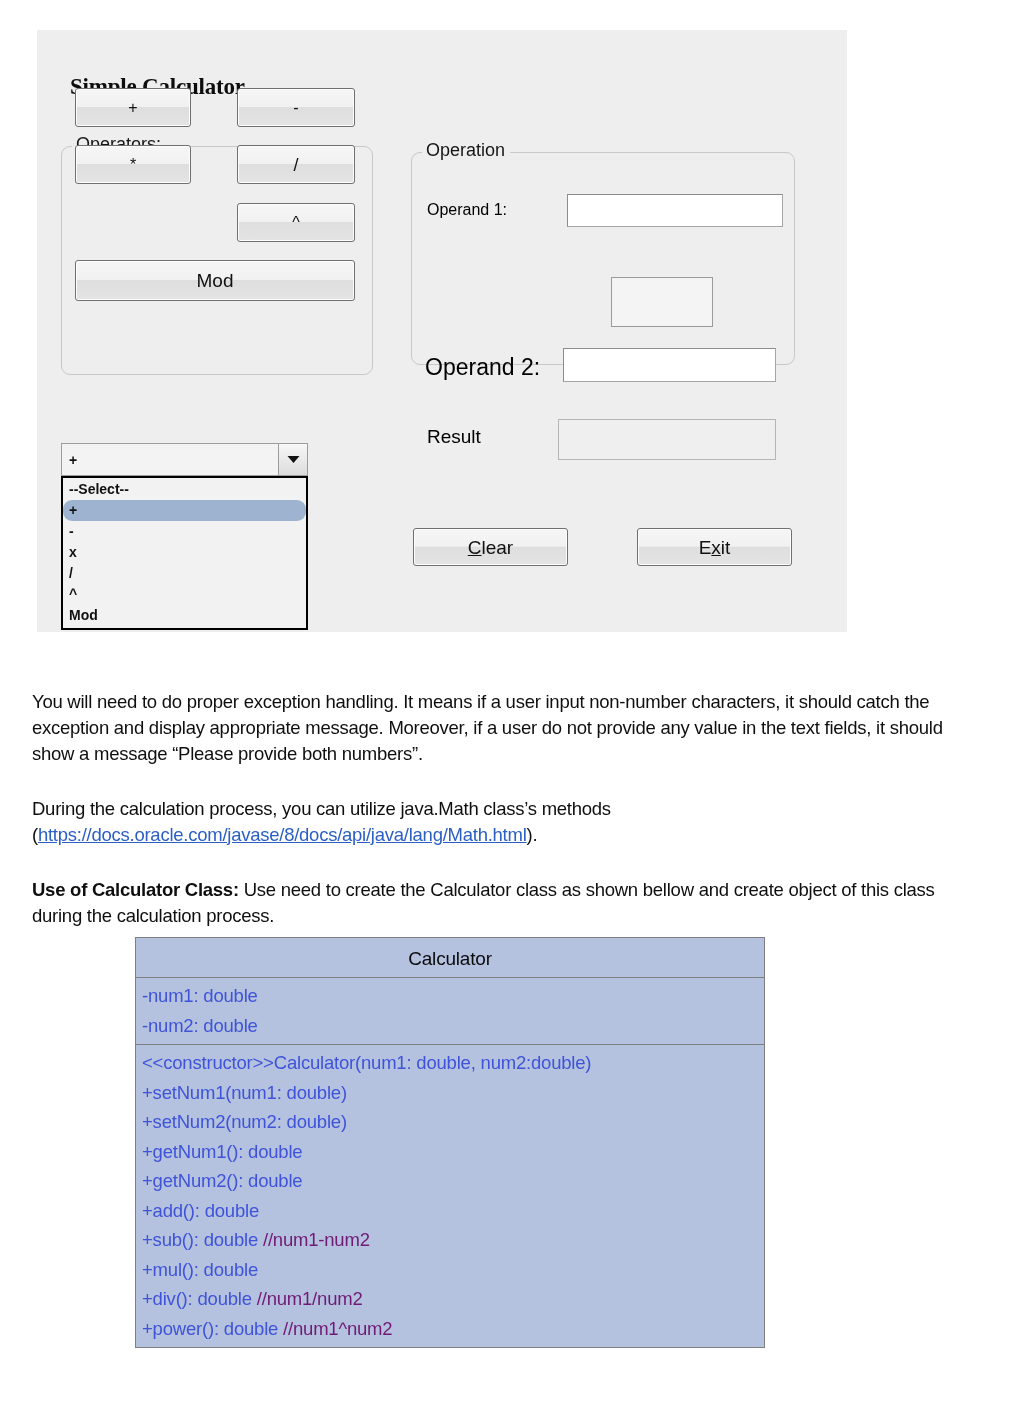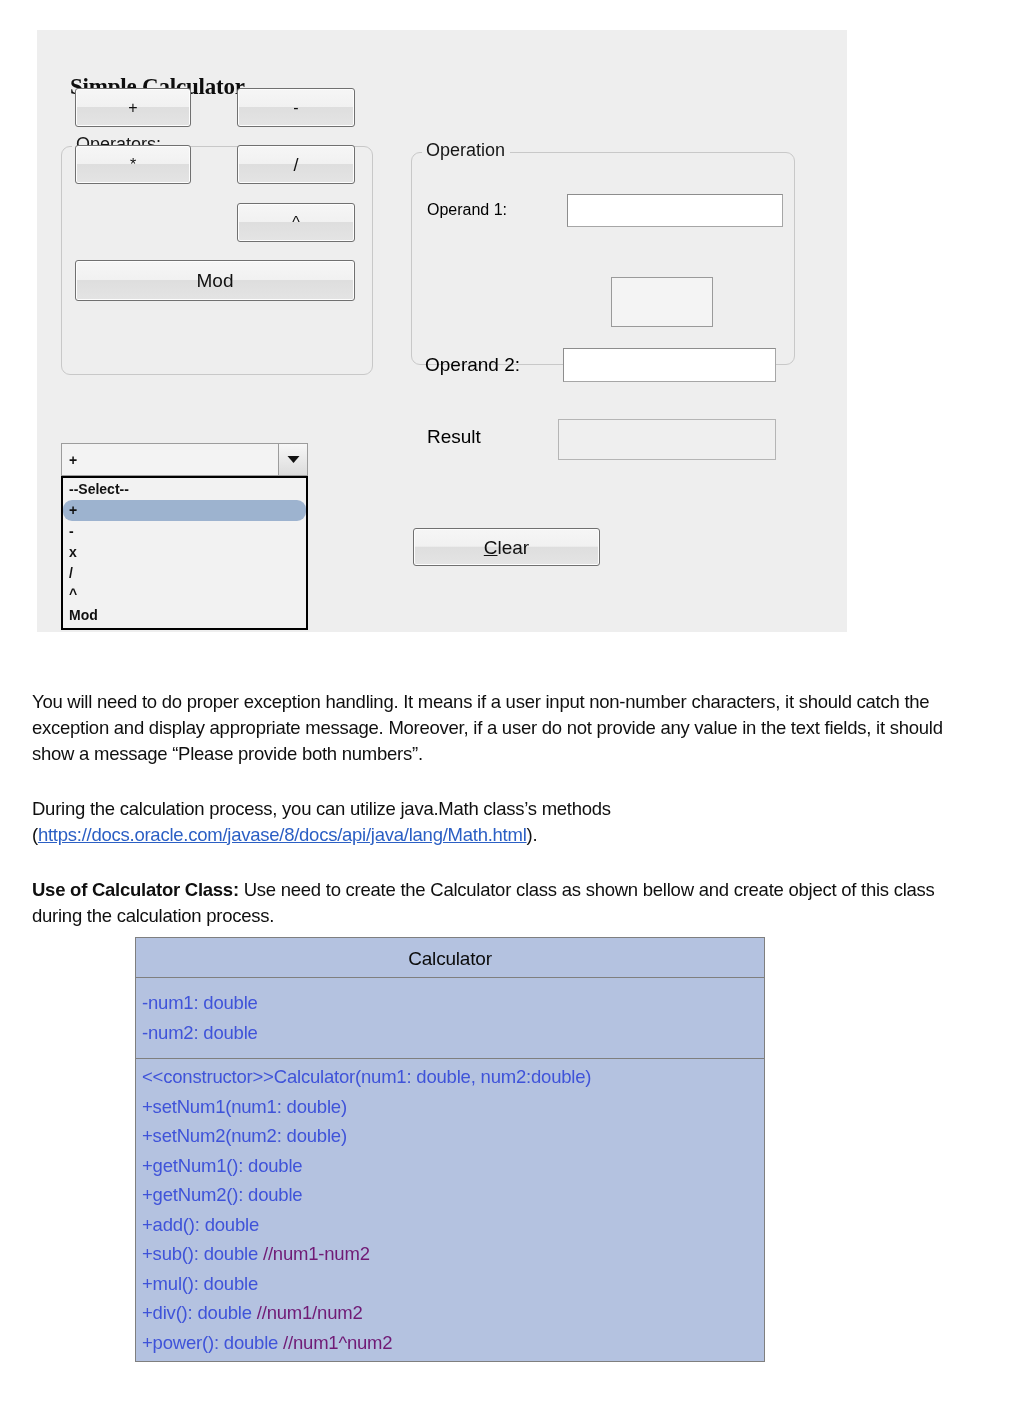--- a/index.html
+++ b/index.html
@@ -88,38 +88,38 @@
     line-height: 1;
   }
 
   #btn-add   { left: 38px;  top: 58px;  width: 116px; height: 39px; font-size: 16px; }
   #btn-sub   { left: 200px; top: 58px;  width: 118px; height: 39px; font-size: 16px; }
   #btn-mul   { left: 38px;  top: 115px; width: 116px; height: 39px; font-size: 16px; }
   #btn-div   { left: 200px; top: 115px; width: 118px; height: 39px; font-size: 18px; }
   #btn-pow   { left: 200px; top: 173px; width: 118px; height: 39px; font-size: 16px; }
   #btn-mod   { left: 38px;  top: 230px; width: 280px; height: 41px; font-size: 19px; }
 
-  #btn-clear { left: 376px; top: 498px; width: 187px; height: 38px; font-size: 19px; }
+  #btn-clear { left: 376px; top: 498px; width: 155px; height: 38px; font-size: 19px; }
   #btn-exit  { left: 600px; top: 498px; width: 155px; height: 38px; font-size: 19px; }
   .btn u { text-decoration: underline; }
 
   
   .field {
     position: absolute;
     border: 1px solid #a6a6a6;
     border-top-color: #8d8d8d;
     border-left-color: #8d8d8d;
     background: #ffffff;
   }
   .field.readonly { background: #efefef; border-color: #b5b5b5; }
 
   #op1-label   { position:absolute; left: 390px; top: 171px; font-size: 16px; }
   #op1-field   { left: 530px; top: 164px; width: 214px; height: 31px; }
   #mid-box     { left: 574px; top: 247px; width: 100px; height: 48px; background: #f4f4f4; border-color:#9a9a9a; }
-  #op2-label   { position:absolute; left: 388px; top: 324px; font-size: 19px; }
+  #op2-label   { position:absolute; left: 388px; top: 324px; font-size: 23px; }
   #op2-field   { left: 526px; top: 318px; width: 211px; height: 32px; }
   #result-label{ position:absolute; left: 390px; top: 396px; font-size: 19px; }
   #result-field{ left: 521px; top: 389px; width: 216px; height: 39px; }
 
   
   #combo {
     position: absolute;
     left: 24px;
     top: 413px;
     width: 247px;
@@ -212,21 +212,20 @@
     text-align: center;
     font-size: 19px;
     font-weight: normal;
     color: #0b0b0b;
     padding: 10px 0 7px 0;
     border-bottom: 1px solid #7f7f7f;
     letter-spacing: -0.2px;
   }
   #uml .uml-section {
     padding: 3px 0 4px 6px;
-    margin-top: 7px;
   }
   #uml .uml-section + .uml-section {
     border-top: 1px solid #7f7f7f;
   }
   #uml .uml-row {
     font-size: 18.5px;
     line-height: 29.5px;
     color: #3f53d9;
     letter-spacing: -0.2px;
     white-space: nowrap;
@@ -283,20 +282,23 @@
       <div class="opt selected">+</div>
       <div class="opt">-</div>
       <div class="opt">x</div>
       <div class="opt">/</div>
       <div class="opt">^</div>
       <div class="opt">Mod</div>
     </div>
 
   <button class="btn" id="btn-clear">
       <span><u>C</u><span>lear</span></span>
+    </button>
+  <button class="btn" id="btn-exit">
+      <span><span>E</span><u>x</u><span>it</span></span>
     </button>
 </div>
 
 <p class="para" id="para1">You will need to do proper exception handling. It means if a user input non-number characters, it should catch the exception and display appropriate message. Moreover, if a user do not provide any value in the text fields, it should show a message “Please provide both numbers”.</p>
 
 <p class="para" id="para2"><span>During the calculation process, you can utilize java.Math class’s methods (</span><span class="link">https://docs.oracle.com/javase/8/docs/api/java/lang/Math.html</span><span>).</span></p>
 
 <p class="para" id="para3"><b>Use of Calculator Class:</b><span> Use need to create the Calculator class as shown bellow and create object of this class during the calculation process.</span></p>
 
 <div id="uml">

